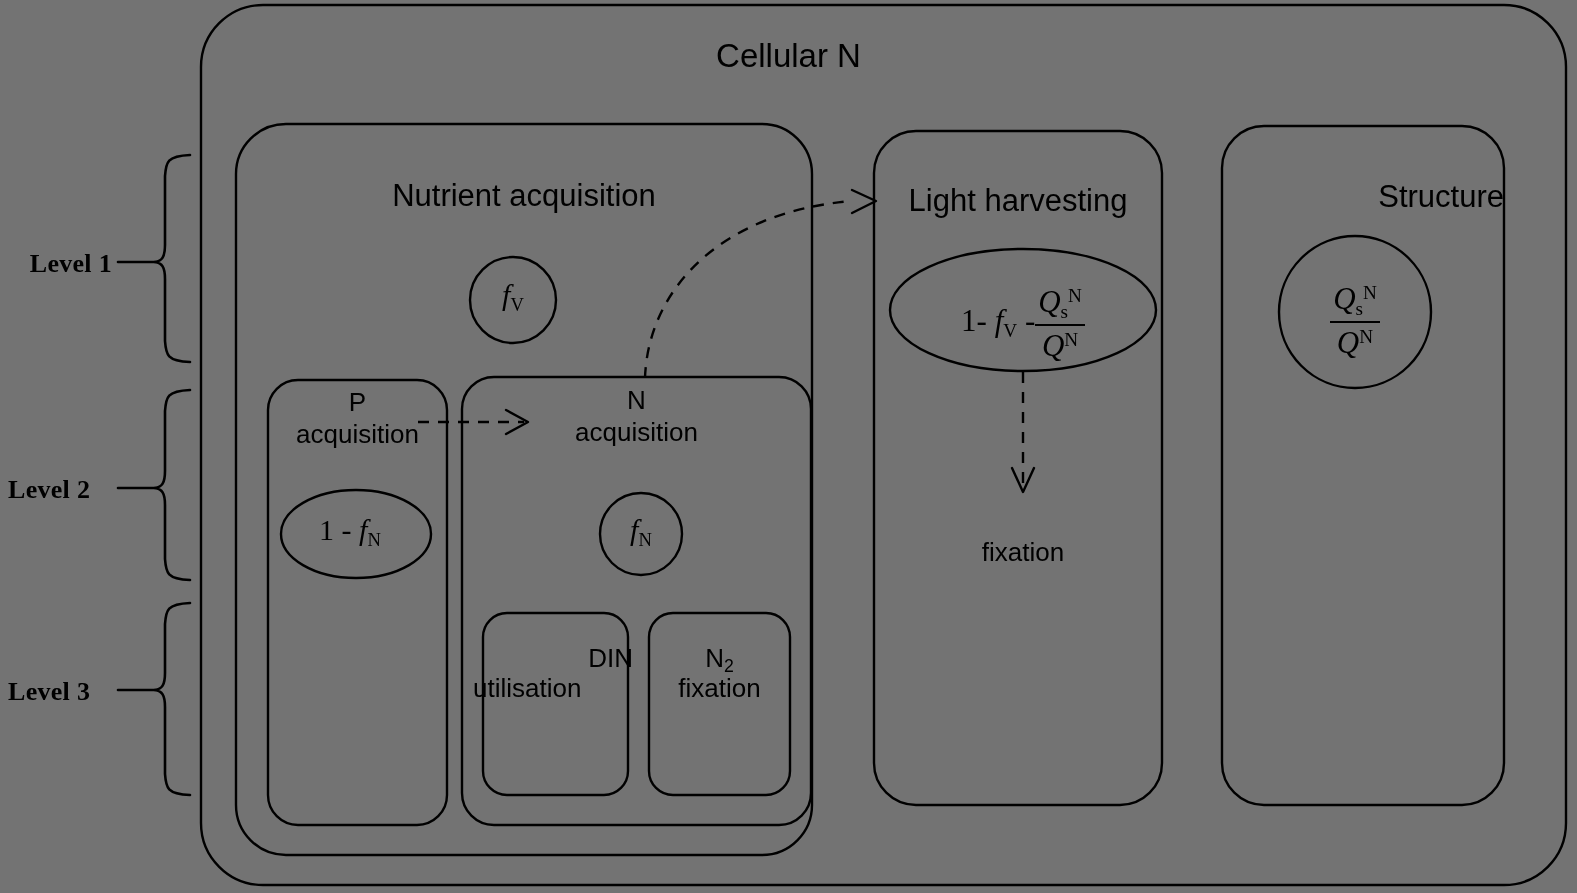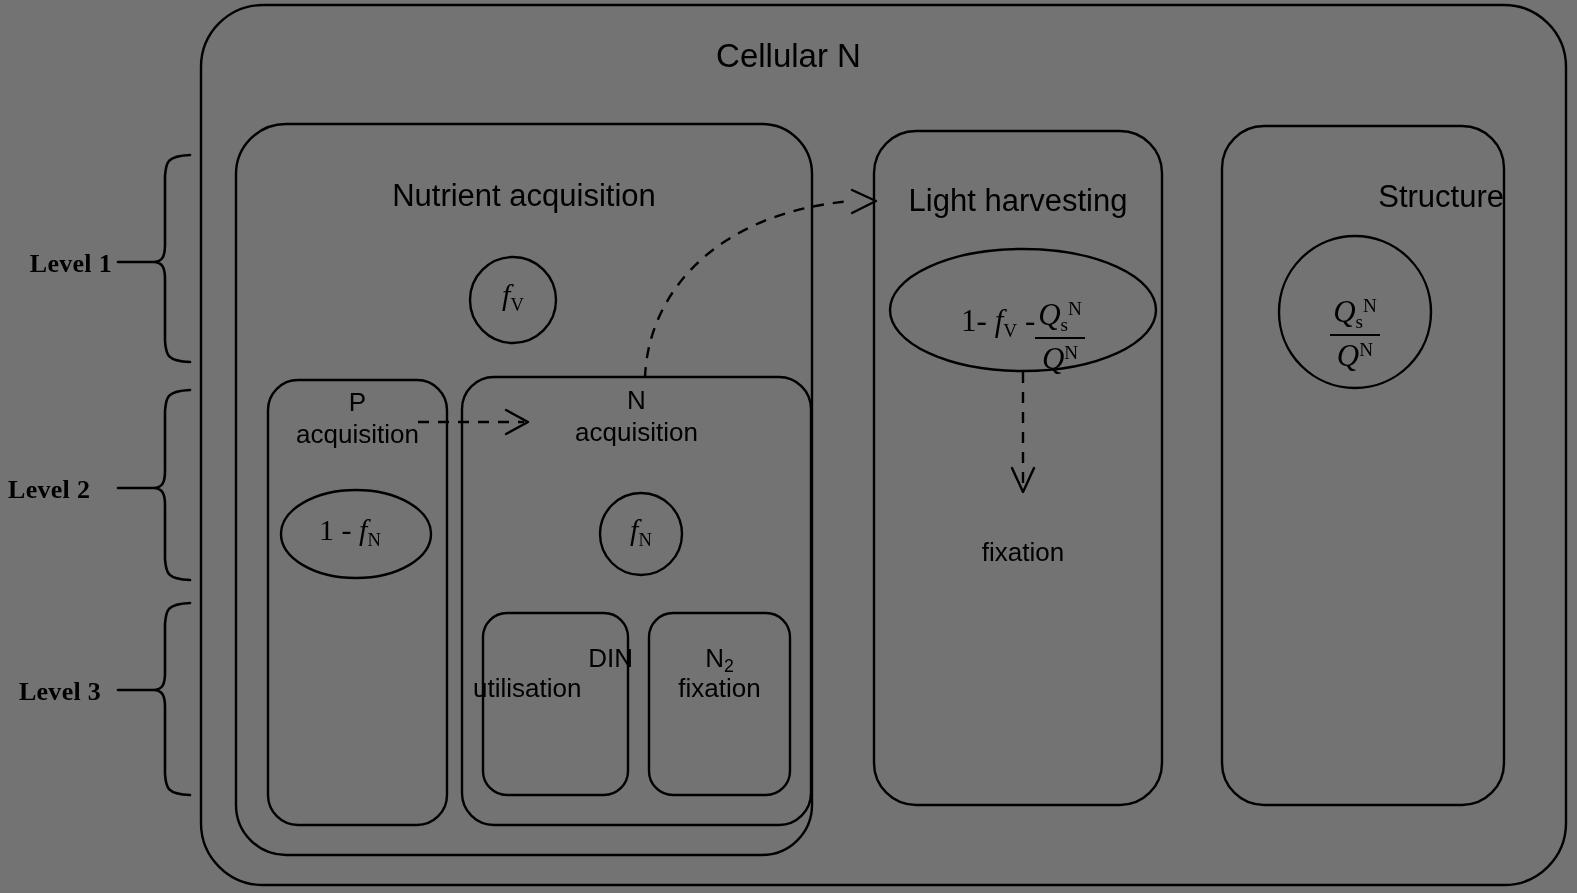--- a/index.html
+++ b/index.html
@@ -98,21 +98,21 @@
   .sup {
     font-size: 0.62em;
     vertical-align: 0.52em;
     font-style: normal;
   }
   .frac {
     display: inline-block;
     vertical-align: middle;
     text-align: center;
     position: relative;
-    top: 13px;
+    top: 0;
   }
   .frac .num {
     display: block;
     padding: 0 3px 1px 3px;
     border-bottom: 2px solid #000;
   }
   .frac .den {
     display: block;
     padding: 2px 3px 0 3px;
   }
@@ -181,21 +181,21 @@
       <path class="brace-stroke" d="M 190 603 C 167 604 166 610 165 624 L 165 673 C 165 685 162 689 155 690 C 162 691 165 695 165 707 L 165 774 C 166 788 167 794 190 795"></path>
       <path class="brace-stroke" d="M 118 690 L 155 690"></path>
     </g>
 
   </svg>
 
   <div class="label title-lg" style="left:0; top:38px; width:1577px; text-align:center;">Cellular N</div>
 
   <div class="label level-lbl" style="left:8px; top:249px; width:104px; text-align:right;">Level 1</div>
   <div class="label level-lbl" style="left:8px; top:475px; width:104px; text-align:left;">Level 2</div>
-  <div class="label level-lbl" style="left:8px; top:677px; width:104px; text-align:center;">Level 3</div>
+  <div class="label level-lbl" style="left:8px; top:677px; width:104px; text-align:left;">Level 3</div>
 
   <div class="label title-md" style="left:236px; top:179px; width:576px; text-align:center;">Nutrient acquisition</div>
 
   <div class="mathtxt" style="left:463px; top:278px; width:100px; text-align:center; font-size:30px;">
     <span class="mi">f</span><span class="sub">V</span>
   </div>
 
   <div class="label sub-lbl" style="left:268px; top:388px; width:179px; text-align:center;">P</div>
   <div class="label sub-lbl" style="left:258px; top:420px; width:199px; text-align:center;">acquisition</div>
 

